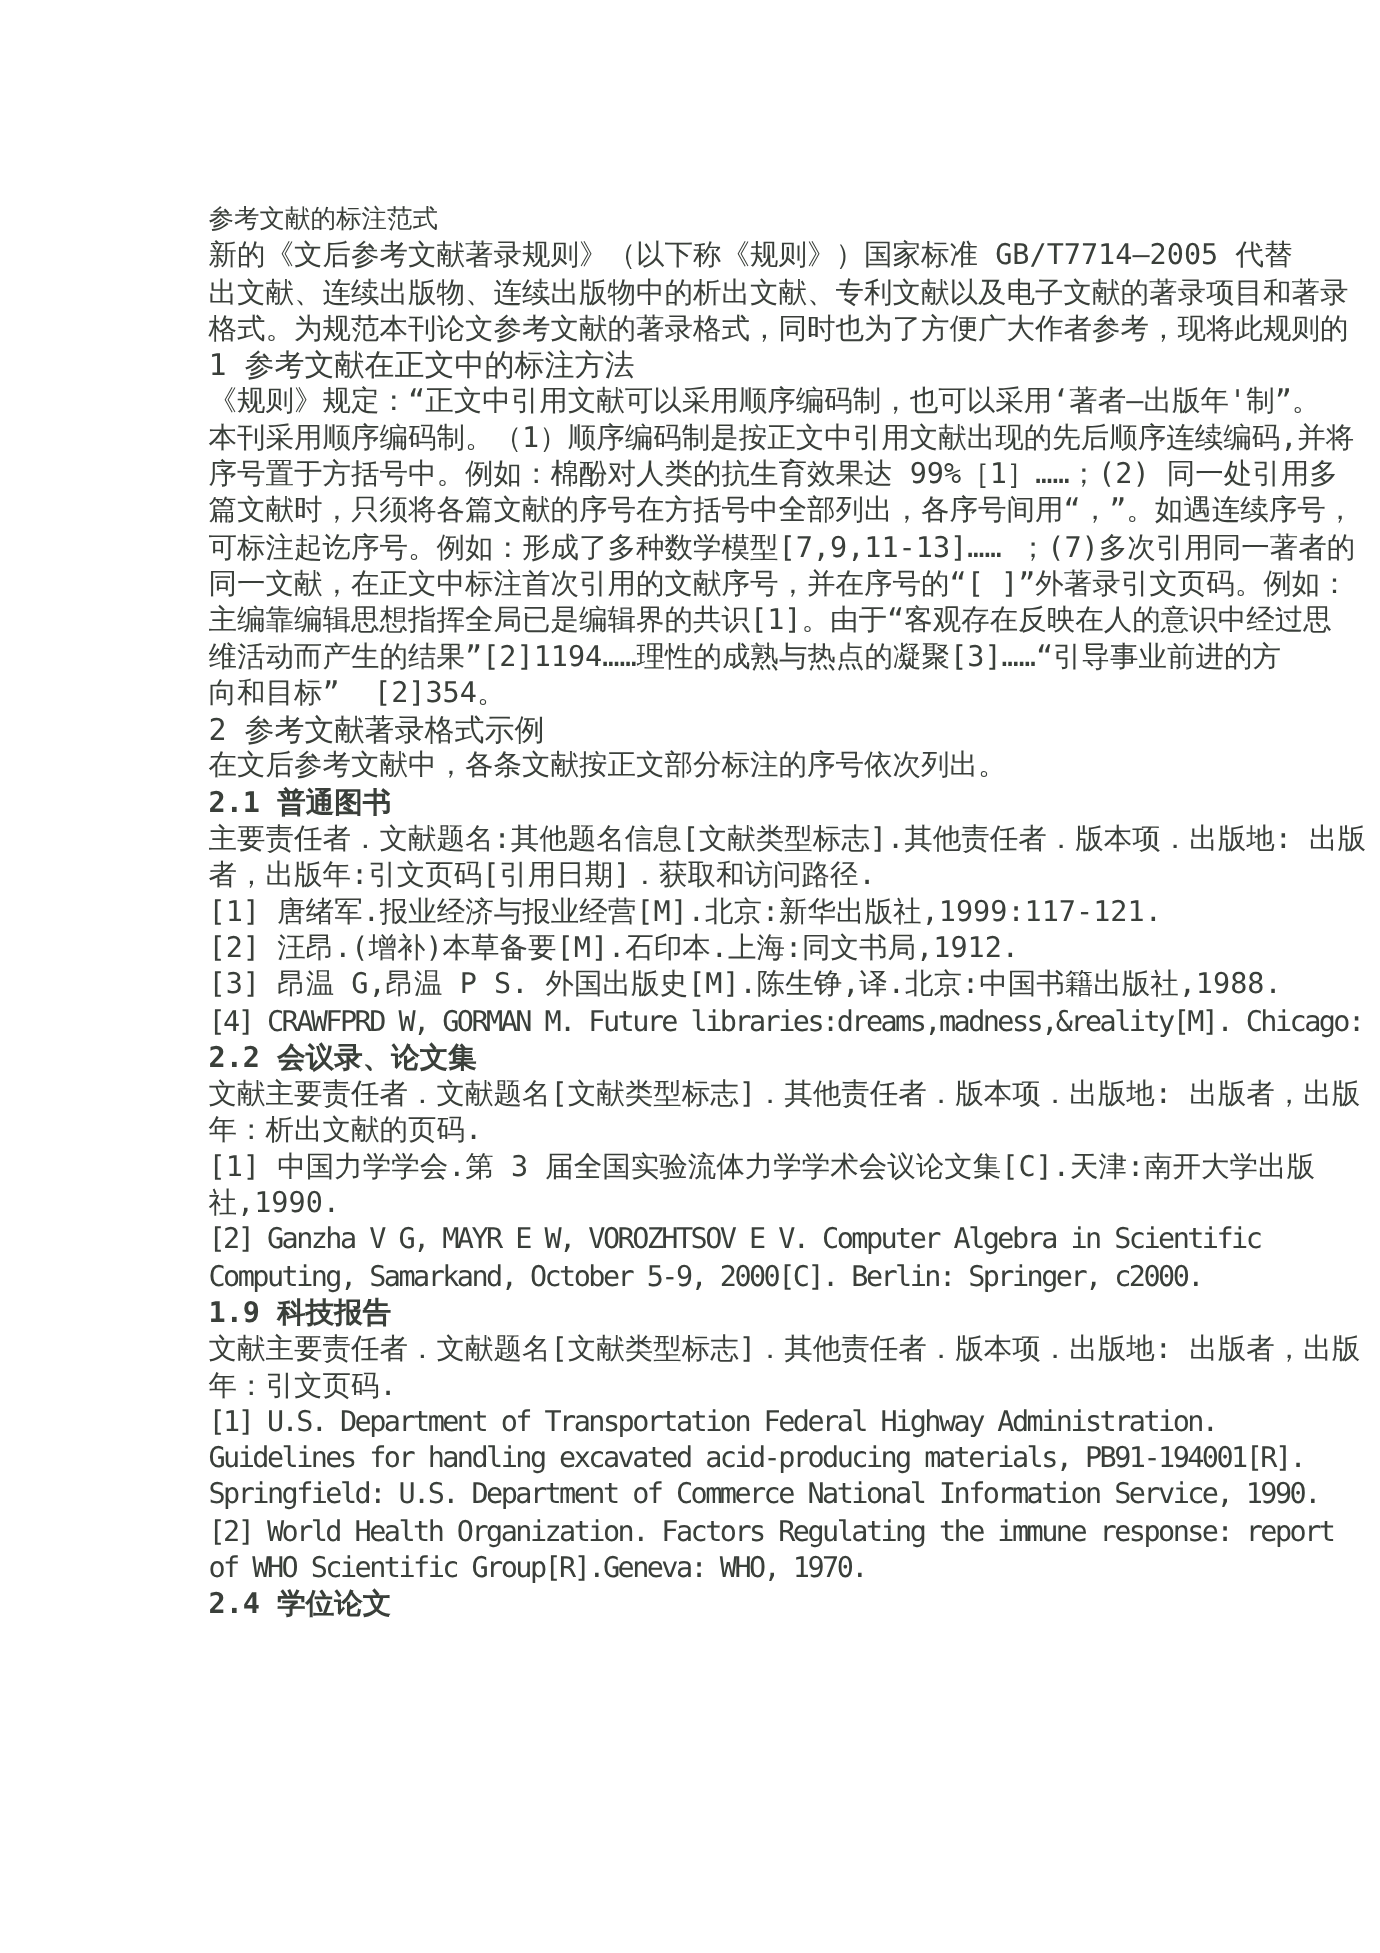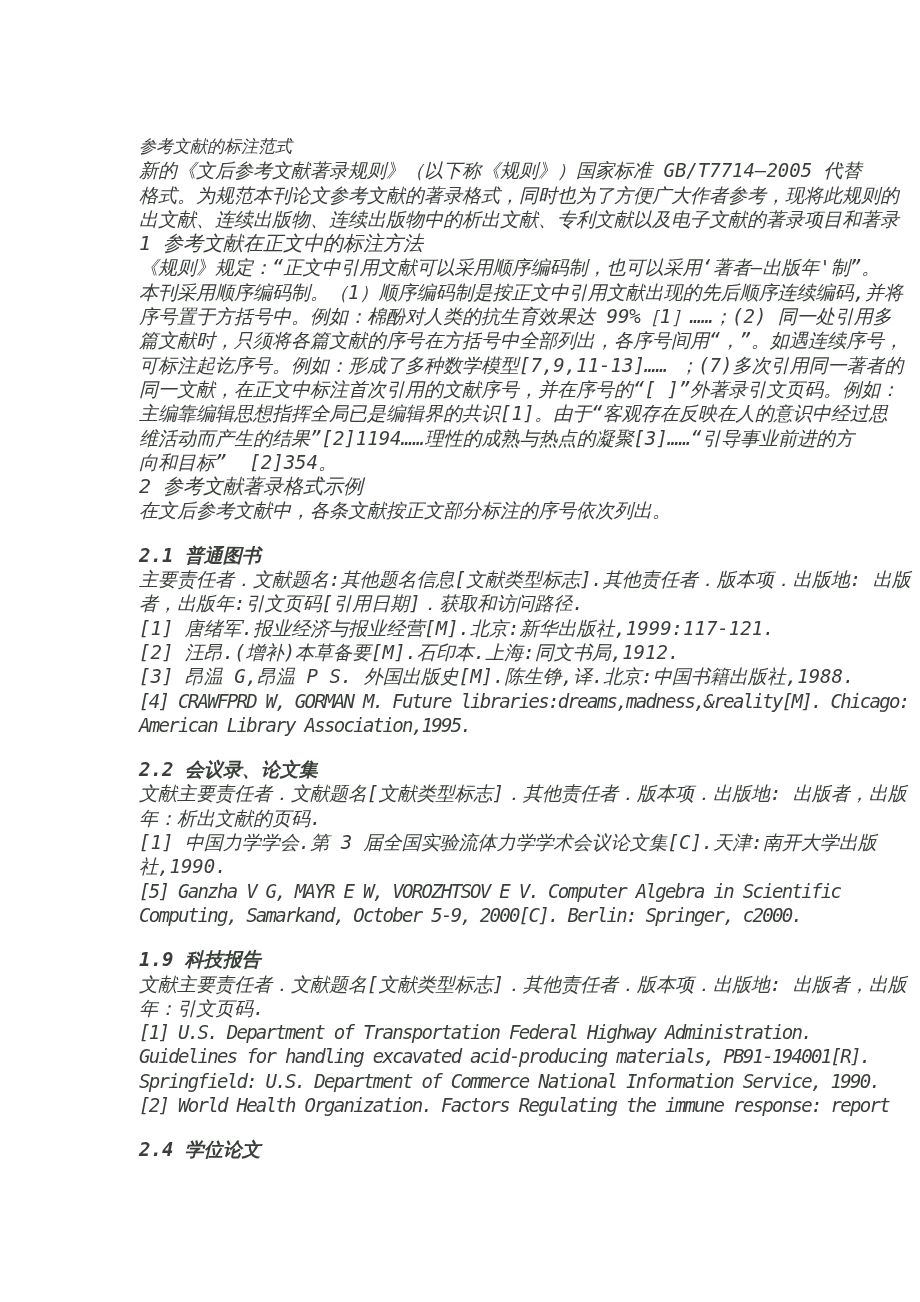--- a/index.html
+++ b/index.html
@@ -22,59 +22,59 @@
     color: #3a3f3a;
   }
   .line {
     height: 24.3px;
     line-height: 24.3px;
     font-size: 19px;
     white-space: pre;
   }
   .line.title { font-size: 17px; }
   .line.h1 { font-size: 20px; }
-  .line.h2 { font-weight: 700; margin-top: 20px; }
+  .line.h2 { font-weight: 700; }
   .line.en { letter-spacing: -1.7px; }
 </style>
 </head>
 <body style="background: rgb(255, 255, 255);">
 
-<div class="doc-body" id="doc" style="color: rgb(58, 63, 58); font-style: italic;">
+<div class="doc-body" id="doc" style="color: rgb(58, 63, 58);">
     <div class="line title">参考文献的标注范式</div>
     <div class="line body">新的《文后参考文献著录规则》（以下称《规则》）国家标准 GB/T7714—2005 代替</div>
+    <div class="line body">出文献、连续出版物、连续出版物中的析出文献、专利文献以及电子文献的著录项目和著录</div>
     <div class="line body">格式。为规范本刊论文参考文献的著录格式，同时也为了方便广大作者参考，现将此规则的</div>
-    <div class="line body">出文献、连续出版物、连续出版物中的析出文献、专利文献以及电子文献的著录项目和著录</div>
     <div class="line h1">1 参考文献在正文中的标注方法</div>
     <div class="line body">《规则》规定：“正文中引用文献可以采用顺序编码制，也可以采用‘著者—出版年'制”。</div>
     <div class="line body">本刊采用顺序编码制。（1）顺序编码制是按正文中引用文献出现的先后顺序连续编码,并将</div>
     <div class="line body">序号置于方括号中。例如：棉酚对人类的抗生育效果达 99%［1］……；(2) 同一处引用多</div>
     <div class="line body">篇文献时，只须将各篇文献的序号在方括号中全部列出，各序号间用“，”。如遇连续序号，</div>
     <div class="line body">可标注起讫序号。例如：形成了多种数学模型[7,9,11-13]…… ；(7)多次引用同一著者的</div>
     <div class="line body">同一文献，在正文中标注首次引用的文献序号，并在序号的“[ ]”外著录引文页码。例如：</div>
     <div class="line body">主编靠编辑思想指挥全局已是编辑界的共识[1]。由于“客观存在反映在人的意识中经过思</div>
     <div class="line body">维活动而产生的结果”[2]1194……理性的成熟与热点的凝聚[3]……“引导事业前进的方</div>
     <div class="line body">向和目标”  [2]354。</div>
     <div class="line h1">2 参考文献著录格式示例</div>
     <div class="line body">在文后参考文献中，各条文献按正文部分标注的序号依次列出。</div>
     <div class="line h2">2.1 普通图书</div>
     <div class="line body">主要责任者．文献题名:其他题名信息[文献类型标志].其他责任者．版本项．出版地: 出版</div>
     <div class="line body">者，出版年:引文页码[引用日期]．获取和访问路径.</div>
     <div class="line body">[1] 唐绪军.报业经济与报业经营[M].北京:新华出版社,1999:117-121.</div>
     <div class="line body">[2] 汪昂.(增补)本草备要[M].石印本.上海:同文书局,1912.</div>
     <div class="line body">[3] 昂温 G,昂温 P S. 外国出版史[M].陈生铮,译.北京:中国书籍出版社,1988.</div>
     <div class="line en">[4] CRAWFPRD W, GORMAN M. Future libraries:dreams,madness,&amp;reality[M]. Chicago:</div>
-    <div class="line en">American Library Association,1995.</div>
     <div class="line h2">2.2 会议录、论文集</div>
     <div class="line body">文献主要责任者．文献题名[文献类型标志]．其他责任者．版本项．出版地: 出版者，出版</div>
     <div class="line body">年：析出文献的页码.</div>
     <div class="line body">[1] 中国力学学会.第 3 届全国实验流体力学学术会议论文集[C].天津:南开大学出版</div>
     <div class="line body">社,1990.</div>
-    <div class="line en">[5] Ganzha V G, MAYR E W, VOROZHTSOV E V. Computer Algebra in Scientific</div>
+    <div class="line en">[2] Ganzha V G, MAYR E W, VOROZHTSOV E V. Computer Algebra in Scientific</div>
     <div class="line en">Computing, Samarkand, October 5-9, 2000[C]. Berlin: Springer, c2000.</div>
     <div class="line h2">1.9 科技报告</div>
     <div class="line body">文献主要责任者．文献题名[文献类型标志]．其他责任者．版本项．出版地: 出版者，出版</div>
     <div class="line body">年：引文页码.</div>
     <div class="line en">[1] U.S. Department of Transportation Federal Highway Administration.</div>
     <div class="line en">Guidelines for handling excavated acid-producing materials, PB91-194001[R].</div>
     <div class="line en">Springfield: U.S. Department of Commerce National Information Service, 1990.</div>
     <div class="line en">[2] World Health Organization. Factors Regulating the immune response: report</div>
+    <div class="line en">of WHO Scientific Group[R].Geneva: WHO, 1970.</div>
     <div class="line h2">2.4 学位论文</div>
   </div>
 
 </body></html>

